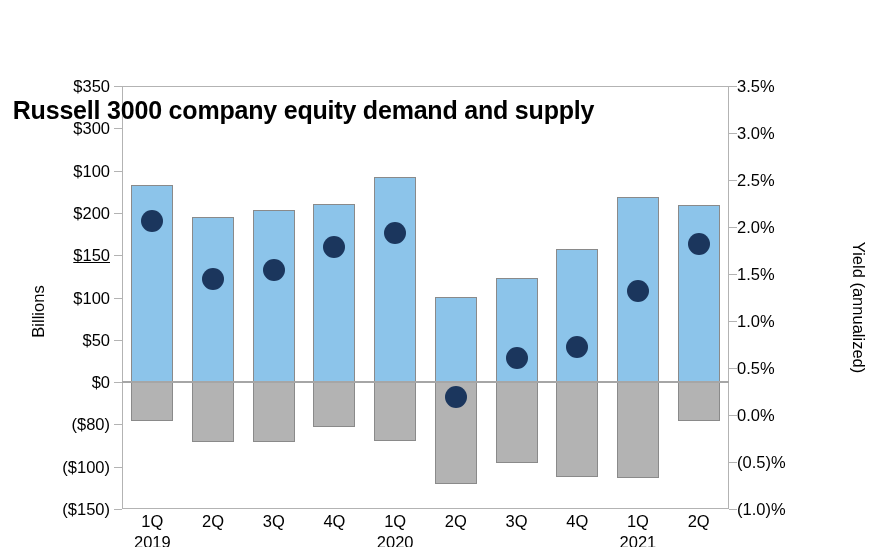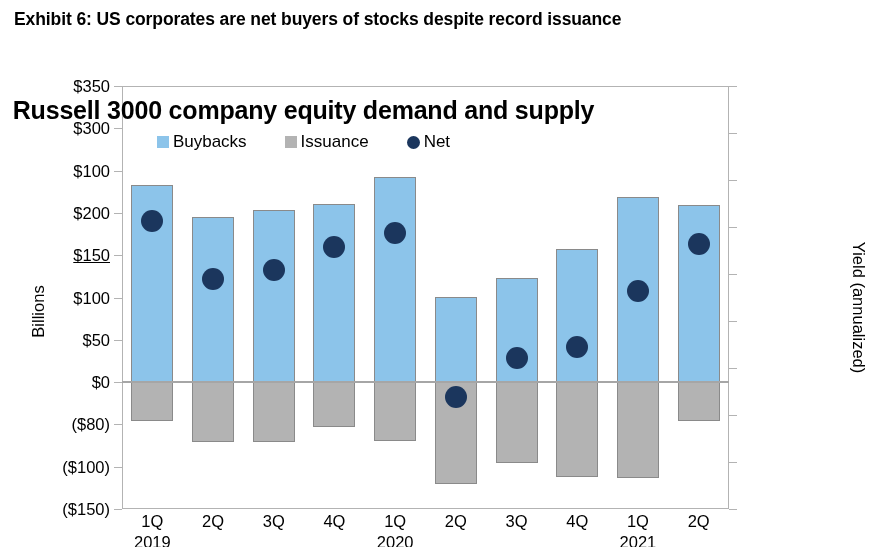--- a/index.html
+++ b/index.html
@@ -215,21 +215,20 @@
     line-height: 21px;
     white-space: nowrap;
   }
   .xlab .q { display: block; }
   .xlab .yr { display: block; }
 </style>
 </head>
 <body>
 
 <div id="header">
-  <div id="exhibit-title">Exhibit 6: US corporates are net buyers of stocks despite record issuance</div>
 </div>
 
 <div id="figure">
 
   <div id="plot-box"></div>
 
   <div id="y-left-ticks">
       <div class="ytick-l" style="top: 16px;">$350</div>
       <div class="ytick-l" style="top: 58.3px;">$300</div>
       <div class="ytick-l" style="top: 100.6px;">$100</div>
@@ -237,38 +236,36 @@
       <div class="ytick-l" style="top: 185.2px; text-decoration: underline;">$150</div>
       <div class="ytick-l" style="top: 227.5px;">$100</div>
       <div class="ytick-l" style="top: 269.8px;">$50</div>
       <div class="ytick-l" style="top: 312.1px;">$0</div>
       <div class="ytick-l" style="top: 354.4px;">($80)</div>
       <div class="ytick-l" style="top: 396.7px;">($100)</div>
       <div class="ytick-l" style="top: 439px;">($150)</div>
     </div>
   <div id="y-left-title">Billions</div>
 
+  <div id="y-right-ticks">
+      <div class="ytick-r" style="top: 16px;">3.5%</div>
+      <div class="ytick-r" style="top: 63px;">3.0%</div>
+      <div class="ytick-r" style="top: 110px;">2.5%</div>
+      <div class="ytick-r" style="top: 157px;">2.0%</div>
+      <div class="ytick-r" style="top: 204px;">1.5%</div>
+      <div class="ytick-r" style="top: 251px;">1.0%</div>
+      <div class="ytick-r" style="top: 298px;">0.5%</div>
+      <div class="ytick-r" style="top: 345px;">0.0%</div>
+      <div class="ytick-r" style="top: 392px;">(0.5)%</div>
+      <div class="ytick-r" style="top: 439px;">(1.0)%</div>
+    </div>
   <div id="y-right-title">Yield (annualized)</div>
 
   <div id="chart-title">Russell 3000 company equity demand and supply</div>
 
-  <div id="legend">
-    <div class="legend-item">
-      <span class="lg-swatch" style="background: rgb(140, 196, 234);"></span>
-      <span>Buybacks</span>
-    </div>
-    <div class="legend-item">
-      <span class="lg-swatch" style="background: rgb(179, 179, 179);"></span>
-      <span>Issuance</span>
-    </div>
-    <div class="legend-item">
-      <span class="lg-dot" style="background: rgb(27, 54, 93);"></span>
-      <span>Net</span>
-    </div>
-  </div>
 
   <div id="plot-layer">
       <div class="bar" style="left: 9.35px; top: 98.982px; width: 42px; height: 197.118px; background: rgb(140, 196, 234); border-color: rgb(138, 138, 138);"></div>
       <div class="bar" style="left: 9.35px; top: 296.1px; width: 42px; height: 38.916px; background: rgb(179, 179, 179); border-color: rgb(138, 138, 138);"></div>
       <div class="bar" style="left: 70.05px; top: 131.13px; width: 42px; height: 164.97px; background: rgb(140, 196, 234); border-color: rgb(138, 138, 138);"></div>
       <div class="bar" style="left: 70.05px; top: 296.1px; width: 42px; height: 60.066px; background: rgb(179, 179, 179); border-color: rgb(138, 138, 138);"></div>
       <div class="bar" style="left: 130.75px; top: 124.362px; width: 42px; height: 171.738px; background: rgb(140, 196, 234); border-color: rgb(138, 138, 138);"></div>
       <div class="bar" style="left: 130.75px; top: 296.1px; width: 42px; height: 60.066px; background: rgb(179, 179, 179); border-color: rgb(138, 138, 138);"></div>
       <div class="bar" style="left: 191.45px; top: 117.594px; width: 42px; height: 178.506px; background: rgb(140, 196, 234); border-color: rgb(138, 138, 138);"></div>
       <div class="bar" style="left: 191.45px; top: 296.1px; width: 42px; height: 44.838px; background: rgb(179, 179, 179); border-color: rgb(138, 138, 138);"></div>

